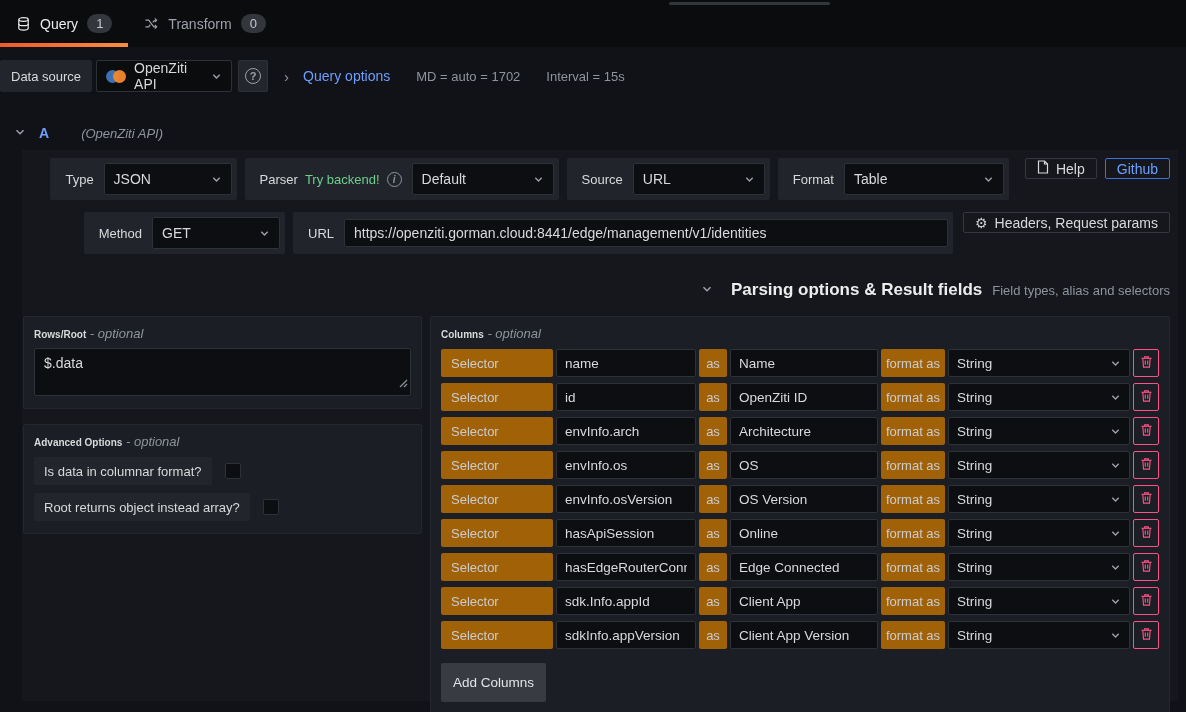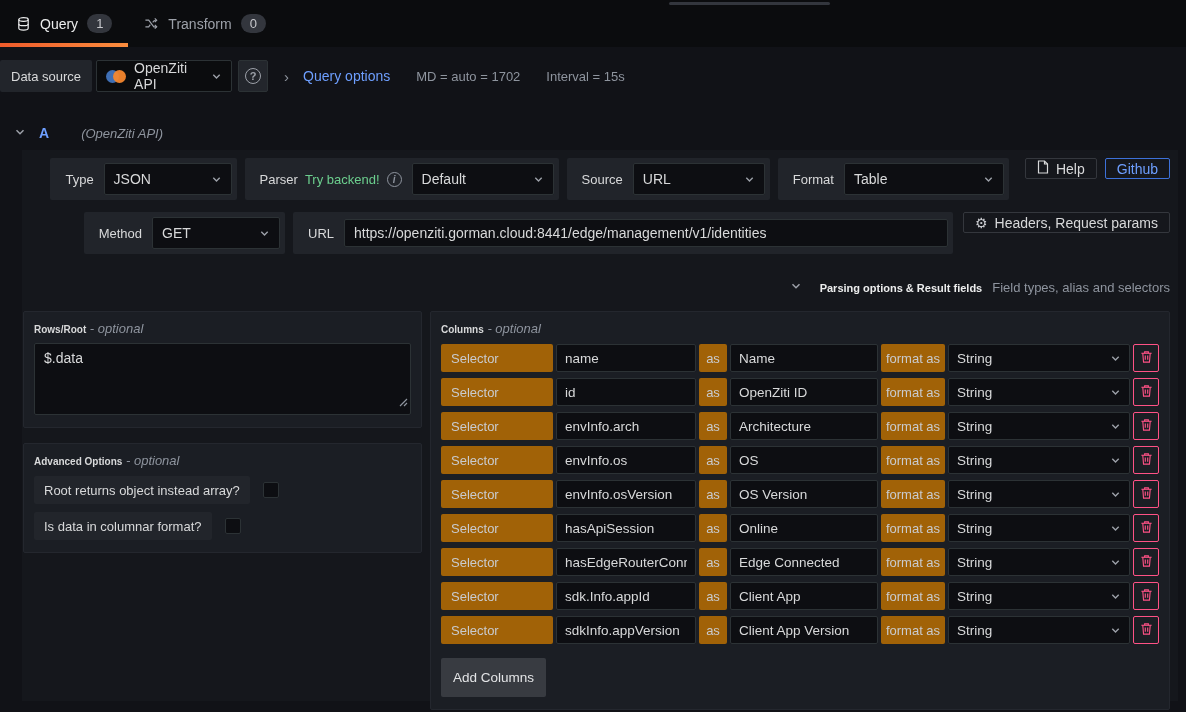--- a/index.html
+++ b/index.html
@@ -64,31 +64,31 @@
       font-size:14px; color:#d8d9da; font-family:"Liberation Sans",sans-serif; outline:none; }
   .chevron-down svg { display:block; }
 
   .btn { height:21px; display:flex; align-items:center; gap:7px; padding:0 11px; border-radius:2px;
       background:transparent; border:1px solid #34373d; color:#d8d9da; font-size:14px; font-weight:500;
       font-family:"Liberation Sans",sans-serif; cursor:pointer; }
   .btn-blue { border:1px solid #3d71d9; color:#6e9fff; }
 
   
   .parsing-header { display:flex; align-items:center; margin:14px 0 16px 6px; }
-  .parsing-title { font-size:11px; font-weight:700; color:#eceded; margin-left:18px; }
+  .parsing-title { font-size:17px; font-weight:700; color:#eceded; margin-left:18px; }
   .parsing-sub { font-size:13px; color:#8e949e; margin-left:10px; }
 
   .two-col { display:flex; align-items:stretch; flex:1; }
   .left-col { width:399px; margin-right:8px; }
   .panel { background:#1b1e24; border:1px solid #24272e; border-radius:2px; }
   .panel-title { font-size:10px; font-weight:700; color:#d8d9da; }
   .opt { font-size:13px; font-weight:400; font-style:italic; color:#8e949e; }
 
   .rows-root-panel { padding:9px 10px 12px; margin-bottom:15px; }
-  .rr-textarea { margin-top:7px; width:100%; height:72px; background:#0d0e12; border:1px solid #2c3235;
+  .rr-textarea { margin-top:7px; width:100%; height:48px; background:#0d0e12; border:1px solid #2c3235;
       border-radius:2px; color:#d8d9da; font-size:14px; font-family:"Liberation Sans",sans-serif;
       padding:6px 9px; resize:none; outline:none; position:relative; display:block; }
   .rr-wrap { position:relative; }
   .resize-grip { position:absolute; right:3px; bottom:5px; pointer-events:none; }
 
   .adv-panel { padding:9px 10px 12px; }
   .adv-row { display:flex; align-items:center; margin-top:8px; }
   .adv-label { background:#22252b; height:28px; display:flex; align-items:center; padding:0 10px;
       font-weight:500; color:#d8d9da; border-radius:2px; }
   .checkbox { width:16px; height:16px; background:#0d0e12; border:1px solid #2c3235; border-radius:2px;
@@ -294,26 +294,26 @@
         </div>
       </div>
 
       <div class="panel adv-panel">
         <div>
           <span class="panel-title">Advanced Options</span>
           <span class="opt">- optional</span>
         </div>
         <div>
   <div class="adv-row">
+    <div class="adv-label">Is data in columnar format?</div>
+    <span class="checkbox"></span>
+  </div>
+
+  <div class="adv-row">
     <div class="adv-label">Root returns object instead array?</div>
-    <span class="checkbox"></span>
-  </div>
-
-  <div class="adv-row">
-    <div class="adv-label">Is data in columnar format?</div>
     <span class="checkbox"></span>
   </div>
 </div>
       </div>
     </div>
 
     <div class="panel columns-panel">
       <div>
         <span class="panel-title">Columns</span>
         <span class="opt">- optional</span>

